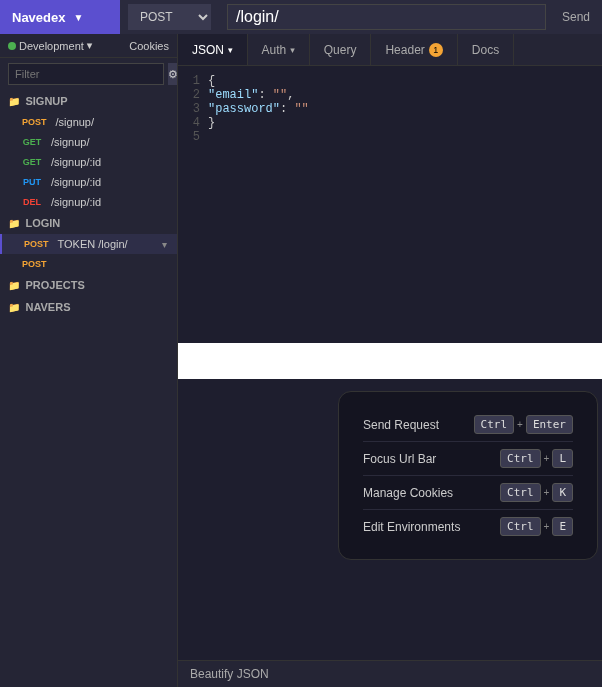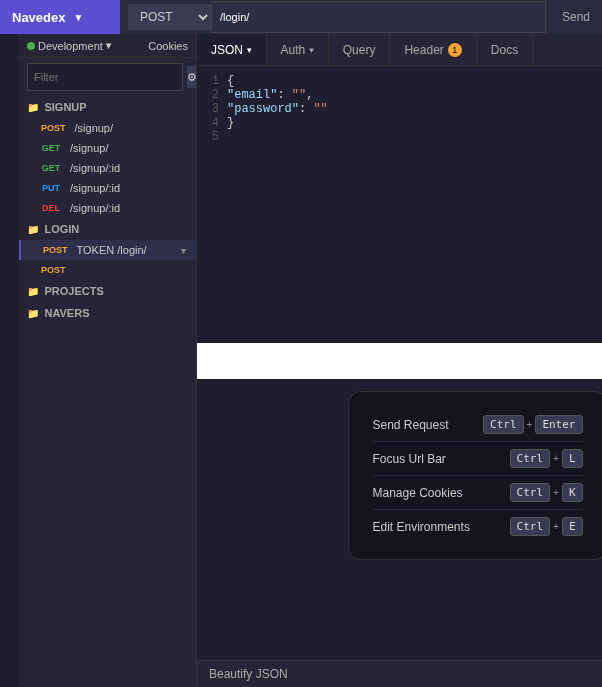--- a/index.html
+++ b/index.html
@@ -46,42 +46,41 @@
       height: 26px;
       margin-left: 8px;
       font-size: 12px;
       cursor: pointer;
     }
     .url-bar {
       background: #2e2e42;
       border: 1px solid #444;
       color: #fff;
       padding: 4px 8px;
-      height: 32px;
+      height: 26px;
       flex: 1;
-      margin-left: 0;
-      font-size: 11px;
+      margin-left: 16px;
+      font-size: 16px;
     }
     .send-btn {
       background: transparent;
       color: #aaa;
       border: none;
       padding: 0 12px;
       height: 26px;
       cursor: pointer;
       font-size: 12px;
       margin-left: 4px;
     }
 
     
     .main {
       display: flex;
       flex: 1;
       overflow: hidden;
-      padding-left: 19px;
     }
 
     
     .sidebar {
       width: 178px;
       background: #252535;
       flex-shrink: 0;
       display: flex;
       flex-direction: column;
       overflow-y: auto;
@@ -125,21 +124,21 @@
       padding: 5px 8px;
       gap: 4px;
     }
     .filter-input {
       background: #1e1e2e;
       border: 1px solid #444;
       color: #ccc;
       padding: 3px 6px;
       font-size: 11px;
       flex: 1;
-      height: 28px;
+      height: 22px;
     }
     .filter-settings {
       background: #3a3a50;
       border: none;
       color: #ccc;
       width: 22px;
       height: 22px;
       cursor: pointer;
       font-size: 11px;
       display: flex;

